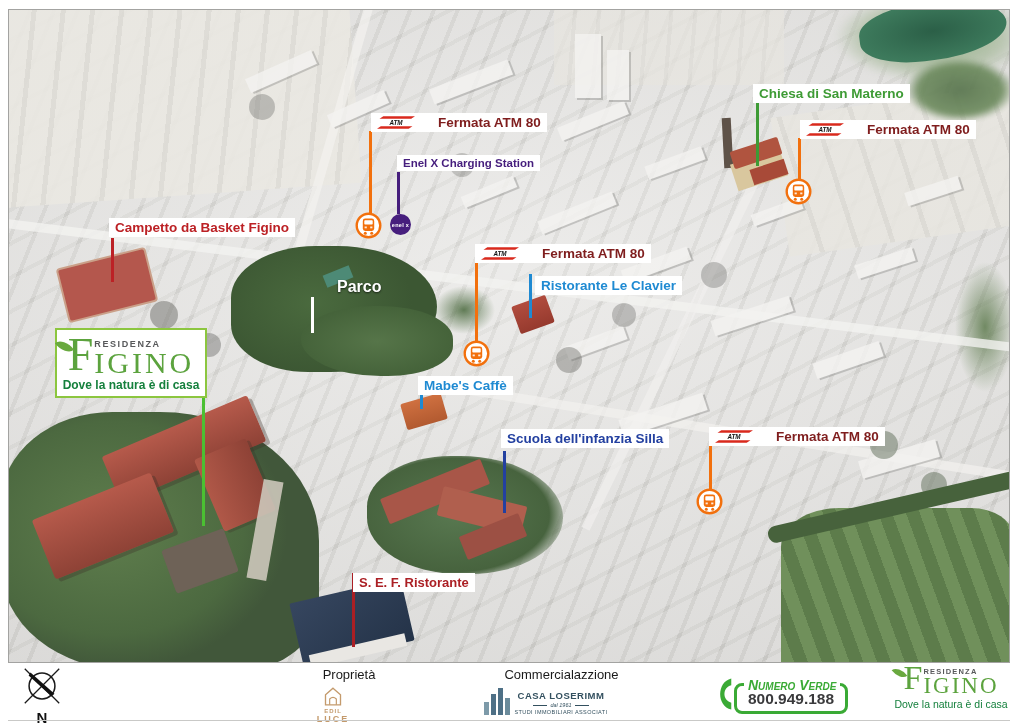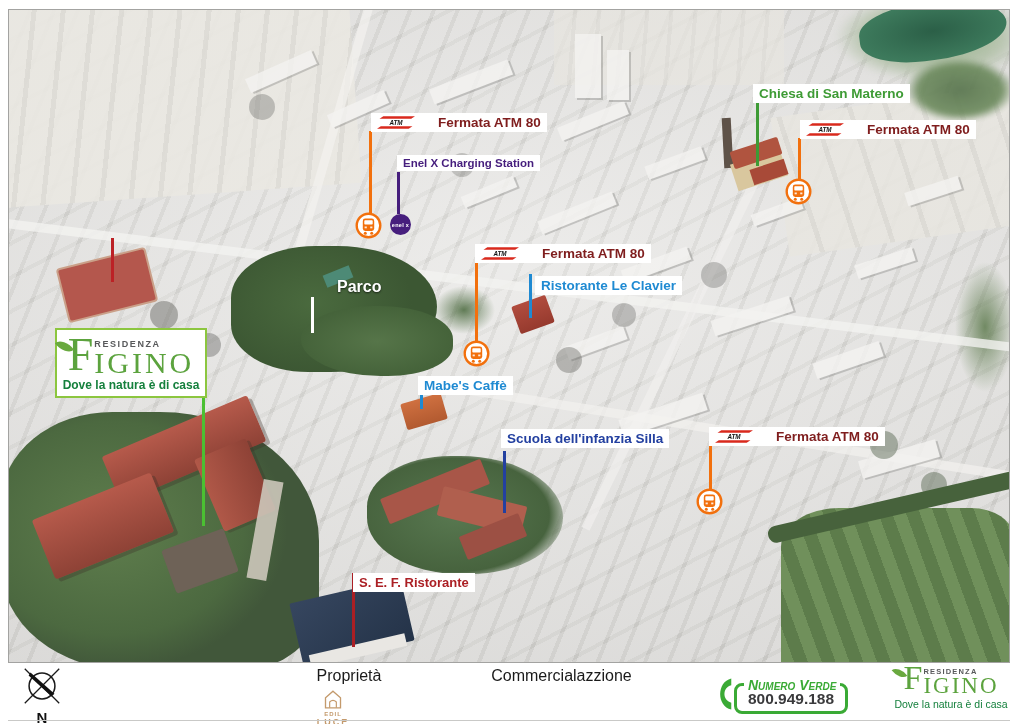--- a/index.html
+++ b/index.html
@@ -131,21 +131,21 @@
   #main-logo .fig-igino{font-size:30px;letter-spacing:3px;}
   .fig-tag{color:#15803d;}
   #main-logo .fig-tag{font-size:12px;font-weight:bold;margin-top:2px;}
 
   
   #compass{position:absolute;left:16px;top:664px;width:52px;text-align:center;}
   #compass-n{font-weight:bold;font-size:15px;color:#111;margin-top:-3px;}
   .footcol{position:absolute;display:flex;flex-direction:column;align-items:center;}
   #proprieta{left:283px;top:667px;width:100px;}
   #commerc{left:468px;top:667px;width:155px;}
-  .foot-h{font-size:16px;color:#1a1a1a;padding-left:32px;}
+  .foot-h{font-size:13px;color:#1a1a1a;padding-left:32px;}
   .edil-1{font-size:6px;font-weight:bold;color:#C49A6C;letter-spacing:1px;margin-top:1px;}
   .edil-2{font-size:9px;font-weight:bold;color:#C49A6C;letter-spacing:2px;}
   .casa-row{display:flex;align-items:flex-end;gap:5px;margin-top:6px;}
   .casa-bars{display:flex;align-items:flex-end;gap:2px;}
   .bar{width:5px;background:#4E7086;}
   .bar.b1{height:13px;background:#7d9aa9;} .bar.b2{height:21px;} .bar.b3{height:27px;} .bar.b4{height:17px;background:#6b8b9b;}
   .casa-text{display:flex;flex-direction:column;align-items:center;}
   .casa-name{font-size:9.5px;font-weight:bold;color:#33505f;letter-spacing:.5px;}
   .rule-row{display:flex;align-items:center;gap:3px;margin-top:1px;}
   .rule{width:14px;height:1px;background:#33505f;}
@@ -281,20 +281,23 @@
   <svg class="bus" id="bus-a4" viewBox="0 0 27 27">
     <circle cx="13.5" cy="13.5" r="11.8" fill="#fff" stroke="#F2700D" stroke-width="2.4"></circle>
     <rect x="7.8" y="6.5" width="11.4" height="12.5" rx="2.4" fill="#F2700D"></rect>
     <rect x="9.3" y="8.3" width="8.4" height="4.2" rx="0.8" fill="#fff"></rect>
     <rect x="9.6" y="14.5" width="2.2" height="1.8" fill="#fff" opacity=".85"></rect>
     <rect x="15.2" y="14.5" width="2.2" height="1.8" fill="#fff" opacity=".85"></rect>
     <circle cx="10.3" cy="21.2" r="1.5" fill="#F2700D"></circle>
     <circle cx="16.7" cy="21.2" r="1.5" fill="#F2700D"></circle>
   </svg>
 
+  <div class="pill c-red" id="pill-camp">
+    <span>Campetto da Basket Figino</span>
+  </div>
 
   <div id="parco-label">Parco</div>
 
   <div class="pill atm" id="pill-a8">
     <svg class="atmb" viewBox="0 0 60 20">
       <polygon points="10,0 60,0 54,4 4,4" fill="#D9291C"></polygon>
       <polygon points="6,16 56,16 50,20 0,20" fill="#D9291C"></polygon>
       <text x="30" y="14.5" font-family="Liberation Sans, sans-serif" font-size="10" font-weight="bold" font-style="italic" fill="#111" text-anchor="middle">ATM</text>
     </svg>
     <span>Fermata ATM 80</span>
@@ -372,20 +375,37 @@
     <path d="M12,2 L21,10 L21,22 L3,22 L3,10 Z" fill="none" stroke="#C49A6C" stroke-width="1.6"></path>
     <path d="M8,22 L8,15 Q12,11 16,15 L16,22" fill="none" stroke="#C49A6C" stroke-width="1.4"></path>
   </svg>
   <div class="edil-1">EDIL</div>
   <div class="edil-2">LUCE</div>
 
 </div>
 
 <div class="footcol" id="commerc">
   <div class="foot-h">Commercialazzione</div>
+  <div class="casa-row">
+    <span class="casa-bars">
+      <span class="bar b1"></span>
+      <span class="bar b2"></span>
+      <span class="bar b3"></span>
+      <span class="bar b4"></span>
+    </span>
+    <span class="casa-text">
+      <span class="casa-name">CASA LOSERIMM</span>
+      <span class="rule-row">
+        <span class="rule"></span>
+        <span class="casa-sub1">dal 1961</span>
+        <span class="rule"></span>
+      </span>
+      <span class="casa-sub2">STUDI IMMOBILIARI ASSOCIATI</span>
+    </span>
+  </div>
 </div>
 
 <div id="nverde">
   <svg id="nv-phone" viewBox="0 0 22 40">
     <path d="M20,2 C3,6 3,34 20,38 L20,30 C9.5,27.5 9.5,12.5 20,10 Z" fill="#3AAA35"></path>
   </svg>
   <div id="nv-box">
     <span id="nv-label">Numero Verde</span>
     <div id="nv-number">800.949.188</div>
   </div>

